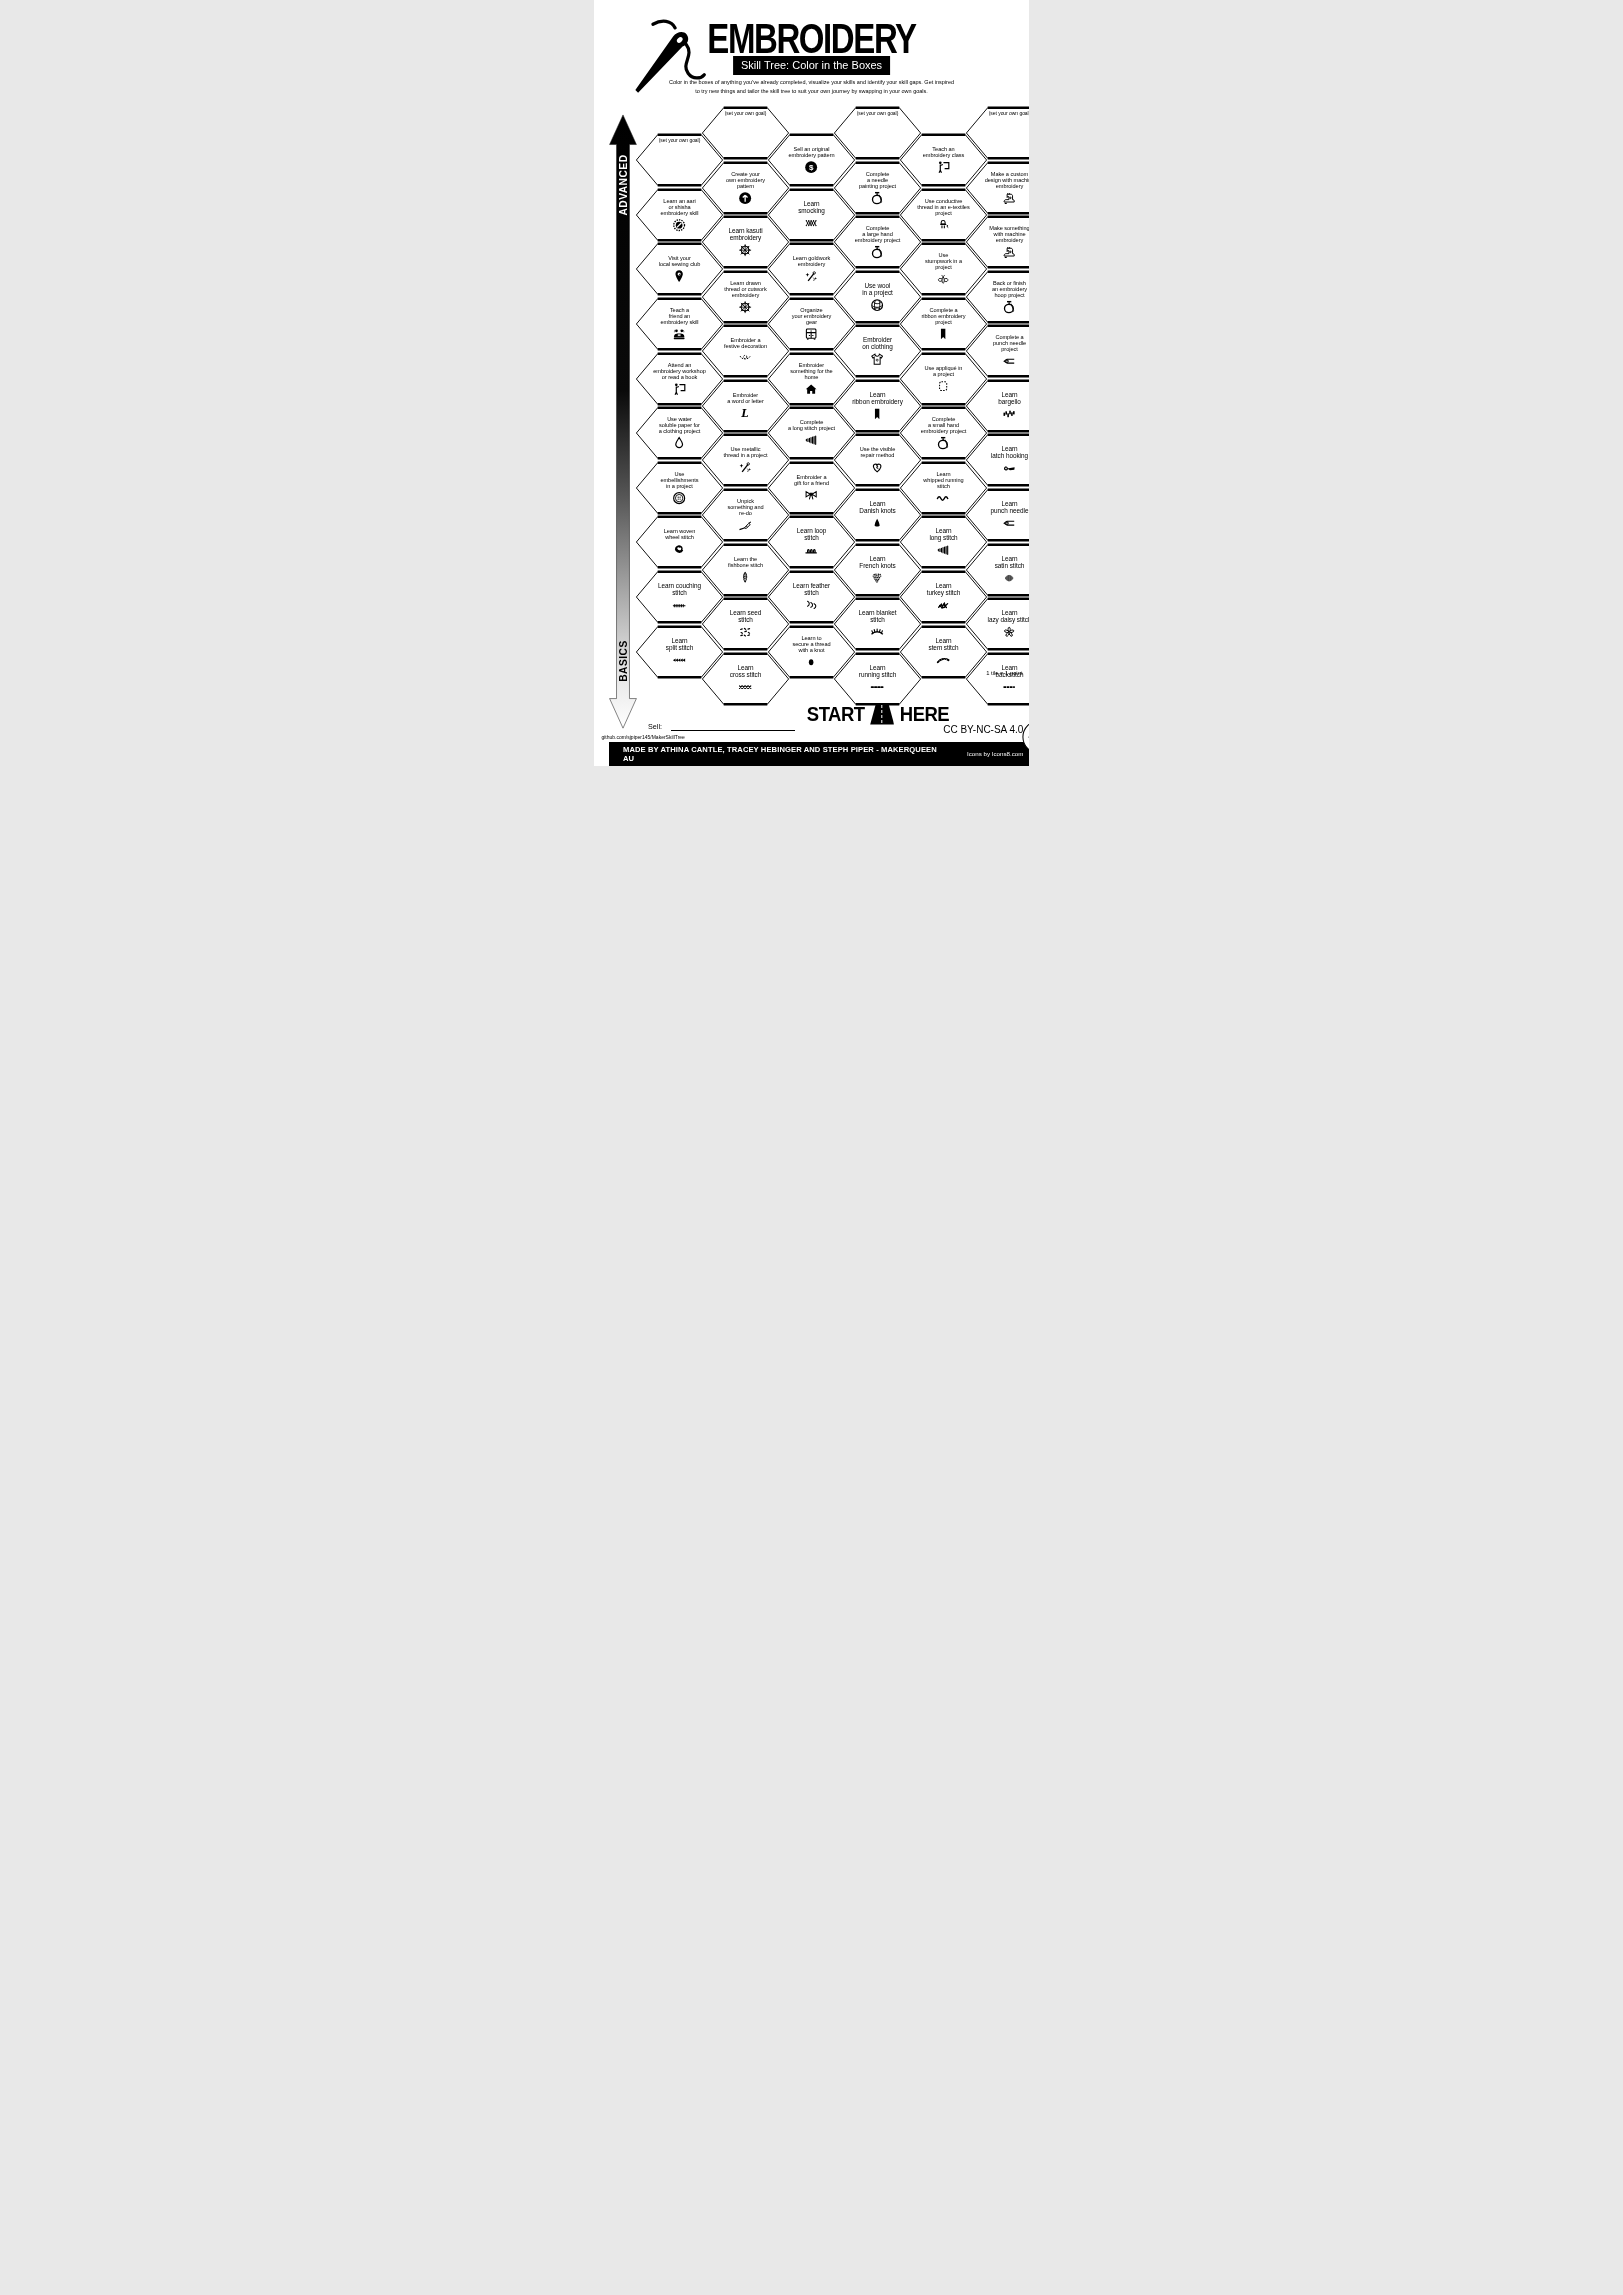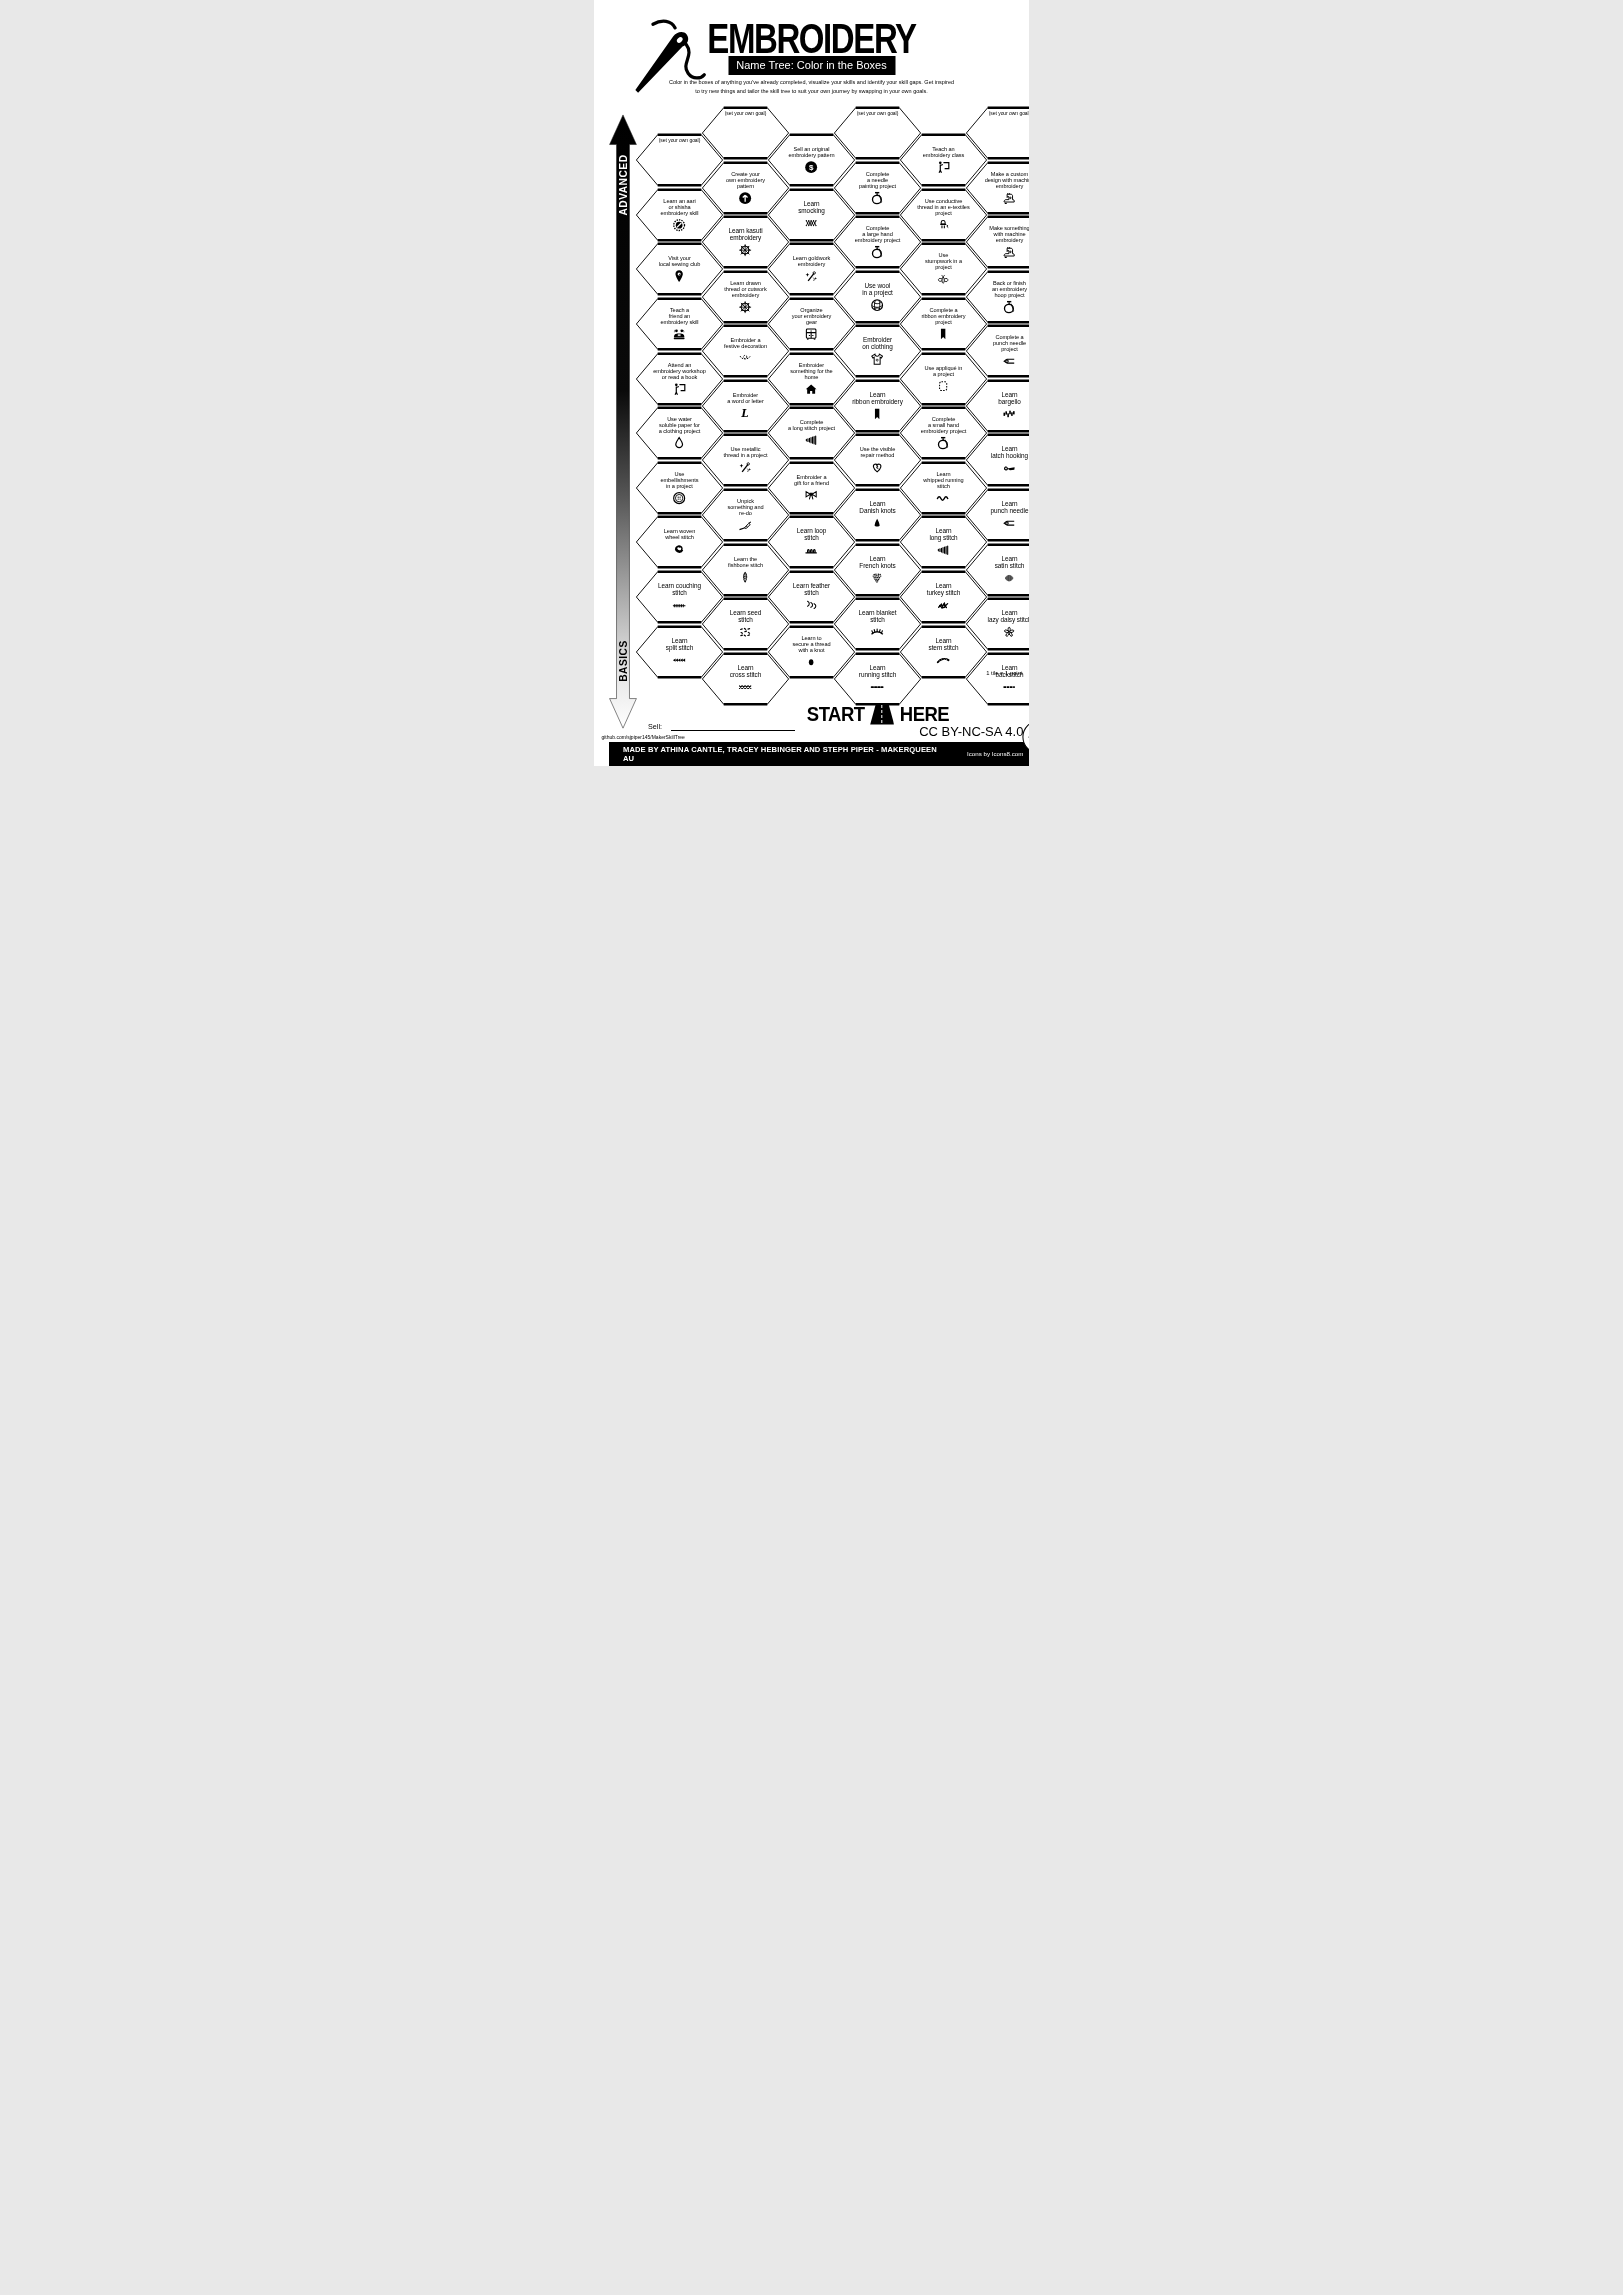--- a/index.html
+++ b/index.html
@@ -40,21 +40,21 @@
   
   .tile-note{position:absolute;right:6.5px;top:670px;font-size:5.8px;}
   .score-box{position:absolute;left:466px;top:680px;width:68px;height:35px;border:1.2px solid #000;
     border-radius:6.5px;overflow:hidden;background:#fff;}
   .score-bar{position:absolute;left:0;right:0;bottom:0;height:12px;background:#000;color:#fff;
     display:flex;align-items:center;justify-content:center;font-size:6px;}
   
   .name-label{position:absolute;left:54px;top:722px;font-size:7.2px;}
   .name-line{position:absolute;left:77px;top:720px;width:124px;height:10.2px;border-bottom:1px solid #000;}
   .github{position:absolute;left:7.4px;top:734px;font-size:5px;}
-  .license{position:absolute;right:5.6px;top:724px;font-size:13px;}
+  .license{position:absolute;right:5.6px;top:724px;font-size:10px;}
   .logo-svg{position:absolute;left:428px;top:720px;z-index:3;}
   .footer{position:absolute;left:15px;right:0;top:742px;height:23.6px;background:#000;z-index:1;}
   .credits{position:absolute;inset:0;display:flex;align-items:center;justify-content:center;
     color:#fff;font-size:7.6px;font-weight:bold;letter-spacing:0.1px;padding:0 83px 0 14px;}
   .icons-credit{position:absolute;right:5.6px;top:8.3px;color:#fff;font-size:6.2px;z-index:2;}
 </style>
 </head>
 <body>
 
 <svg style="position:absolute;width:0;height:0" aria-hidden="true">
@@ -415,21 +415,21 @@
         <g stroke="#000" stroke-width=".7" clip-path="url(#heartClip)">
           <path d="M5.5 9.5l10.5 9.8M7.5 7.4l10.9 10M10.5 6.6l7.7 7.4M5.6 12.6l6.6 6.6M18.5 9.5L8 19.3M16.5 7.4l-10.9 10M13.5 6.6l-7.7 7.4M18.4 12.6l-6.6 6.6"></path>
         </g>
       </symbol>
   </defs>
 </svg>
 
 <div class="poster">
 
   <div class="title">EMBROIDERY</div>
-  <div class="subtitle">Name Tree: Color in the Boxes</div>
+  <div class="subtitle">Skill Tree: Color in the Boxes</div>
   <div class="desc">
     <div>Color in the boxes of anything you've already completed, visualize your skills and identify your skill gaps.  Get inspired</div>
     <div>to try new things and tailor the skill tree to suit your own journey by swapping in your own goals.</div>
   </div>
 
   <svg class="corner-icon" style="left:33px;top:12px" width="81" height="86" viewBox="0 0 175 185">
     <path d="M18 168L100 52c7-10 22-13 29-4s2 22-9 26L24 174z" fill="#000"></path>
     <ellipse cx="114" cy="60" rx="7" ry="5" fill="#fff" transform="rotate(-42 114 60)"></ellipse>
     <path d="M56 26c20-11 40-8 48 8" fill="none" stroke="#000" stroke-width="7" stroke-linecap="round"></path>
     <path d="M128 70c18 24-12 40 4 62 10 14 28 12 35 3" fill="none" stroke="#000" stroke-width="7" stroke-linecap="round"></path>

